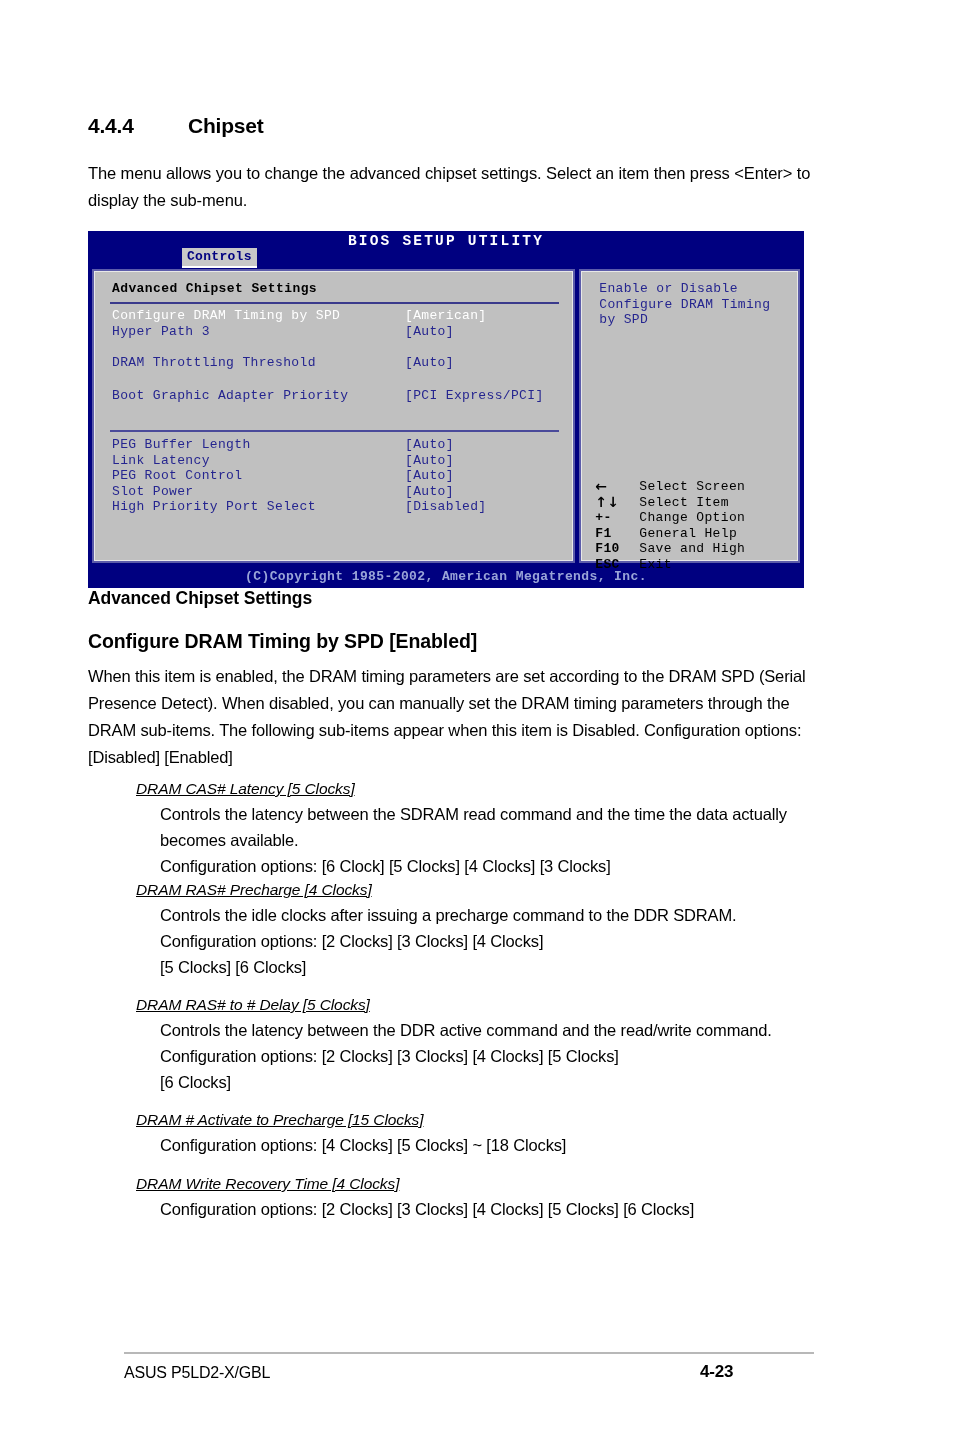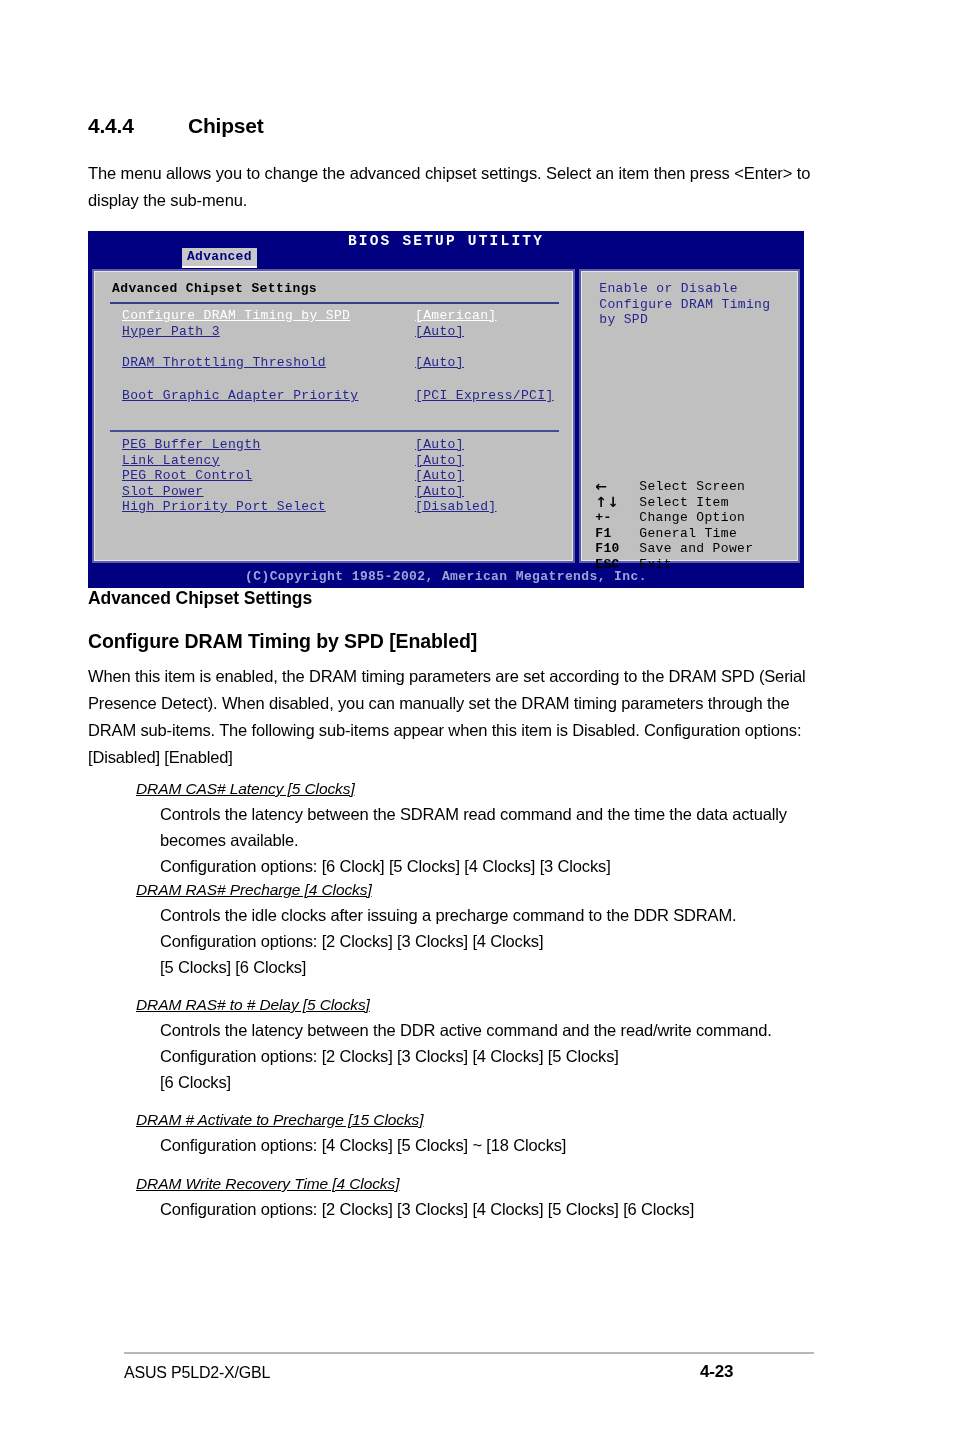--- a/index.html
+++ b/index.html
@@ -120,24 +120,23 @@
     background: #3a3a8c;
     margin: 6px 14px 4px 16px;
   }
   .bl-rule.thin { background:#4a4a9a; height:2px; margin-top:8px; margin-bottom:5px;}
 
   .bl-row {
     display: flex;
     font-size: 13px;
     line-height: 15.6px;
     color: #25258f;
-    padding-left: 28px;
+    padding-left: 18px;
     letter-spacing: 0.35px;
     white-space: pre;
-    text-decoration: underline;
   }
   .bl-row.selected { color: #ffffff; }
   .bl-label { width: 293px; }
   .bl-value { }
   .bl-gap { height: 15.6px; }
   .bl-gap2 { height: 18px; }
 
   .br-help {
     color: #25258f;
     font-size: 13px;
@@ -251,21 +250,21 @@
   <div class="sec-head">
     <span class="sec-num">4.4.4</span><span>Chipset</span>
   </div>
 
   <div class="intro">The menu allows you to change the advanced chipset settings. Select an item then press &lt;Enter&gt; to display the sub-menu.</div>
 
   <div class="bios">
 
     <div class="bios-titlebar">
       <div class="bios-title">BIOS SETUP UTILITY</div>
-      <div class="bios-tab">Advanced</div>
+      <div class="bios-tab">Controls</div>
     </div>
 
     <div class="bios-body">
 
       <div class="bios-left">
         <div class="bl-title">Advanced Chipset Settings</div>
         <div class="bl-rule"></div>
 
         <div>
           <div class="bl-row selected">
@@ -332,25 +331,25 @@
           <div class="lg-row">
             <span class="lg-key sym">↑↓</span>
             <span class="lg-txt">Select Item</span>
           </div>
           <div class="lg-row">
             <span class="lg-key">+-</span>
             <span class="lg-txt">Change Option</span>
           </div>
           <div class="lg-row">
             <span class="lg-key">F1</span>
-            <span class="lg-txt">General Time</span>
+            <span class="lg-txt">General Help</span>
           </div>
           <div class="lg-row">
             <span class="lg-key">F10</span>
-            <span class="lg-txt">Save and Power</span>
+            <span class="lg-txt">Save and High</span>
           </div>
           <div class="lg-row">
             <span class="lg-key">ESC</span>
             <span class="lg-txt">Exit</span>
           </div>
         </div>
       </div>
     </div>
 
     <div class="bios-footer">(C)Copyright 1985-2002, American Megatrends, Inc.</div>

